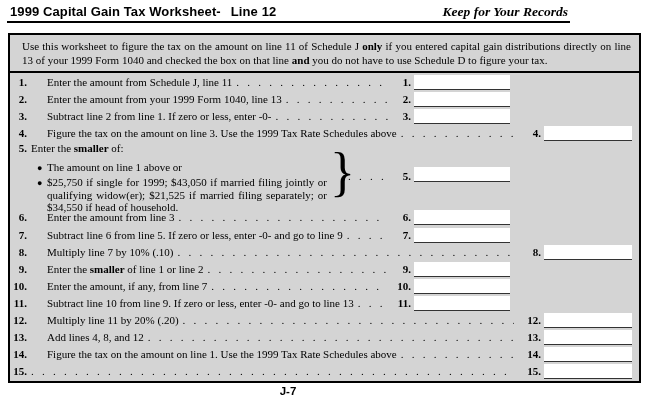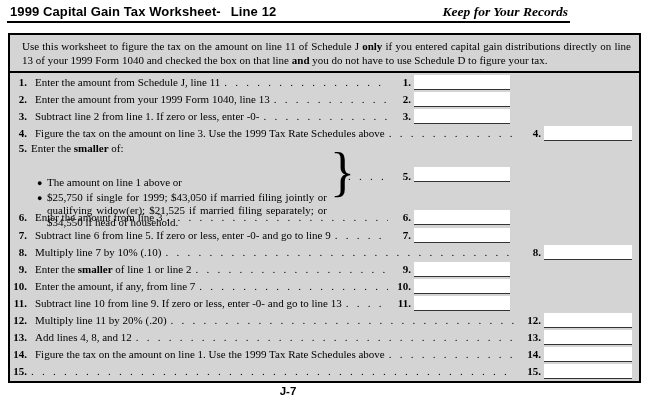--- a/index.html
+++ b/index.html
@@ -19,38 +19,38 @@
   
   .panel{position:absolute;left:8px;top:33px;width:633px;height:350px;box-sizing:border-box;
          background:var(--panel-bg);border:2px solid var(--border);}
   .intro{margin:0;box-sizing:border-box;height:38px;padding:4px 8px 0 12px;font-size:11px;line-height:14px;
          text-align:justify;border-bottom:2px solid var(--border);overflow:hidden;}
 
   
   .rows{position:absolute;left:0;top:38px;right:0;bottom:0;overflow:hidden;}
   .row{position:relative;display:flex;align-items:flex-end;height:17.1px;font-size:11px;}
   .num{flex:none;width:17px;text-align:right;font-weight:bold;padding-bottom:2px;}
-  .rtext{flex:none;margin-left:8px;white-space:nowrap;padding-bottom:2px;}
+  .rtext{flex:none;margin-left:20px;white-space:nowrap;padding-bottom:2px;}
   .leader{flex:1 1 0;overflow:hidden;white-space:nowrap;text-align:right;padding-bottom:2px;margin:0 3px 0 4px;min-width:0;}
   .leader::before{content:". . . . . . . . . . . . . . . . . . . . . . . . . . . . . . . . . . . . . . . . . . . . . . . . . .";word-spacing:5.5px;}
   .elabel{flex:none;text-align:right;font-weight:bold;padding-bottom:2px;margin-right:3px;}
   .row.inner .elabel{width:20px;}
   .row.outer .elabel{width:24px;}
   .field{flex:none;height:15px;background:var(--field-bg);border-bottom:1.6px solid var(--underline);box-sizing:border-box;}
   .row.inner .field{width:96px;}
   .row.outer .field{width:88px;}
   .tail{flex:none;}
   .row.inner .tail{width:129px;}
   .row.outer .tail{width:7px;}
 
   
   .row5{position:relative;height:67px;font-size:11px;}
   .row5 .num5{position:absolute;left:0;top:1px;width:17px;text-align:right;font-weight:bold;}
   .r5content{position:absolute;left:21px;top:1px;width:296px;line-height:12.5px;}
-  .r5head{margin-bottom:21px;}
+  .r5head{margin-bottom:6px;}
   .bullet{display:flex;margin-top:2px;}
   .bullet .mark{flex:none;width:10px;margin-left:6px;font-size:9px;padding-top:1px;}
   .bullet .btext{flex:1;}
   .bullet .just{text-align:justify;}
   .brace{position:absolute;left:320px;top:2px;font-size:52px;line-height:56px;font-weight:normal;
          transform:scaleY(1.05);transform-origin:top;font-family:"Liberation Serif",serif;}
   .r5dots{position:absolute;left:338px;top:29px;word-spacing:5.5px;}
   .r5label{position:absolute;left:381px;top:29px;width:20px;text-align:right;font-weight:bold;}
   .r5field{position:absolute;left:404px;top:26px;width:96px;height:15px;background:var(--field-bg);
            border-bottom:1.6px solid var(--underline);box-sizing:border-box;}

